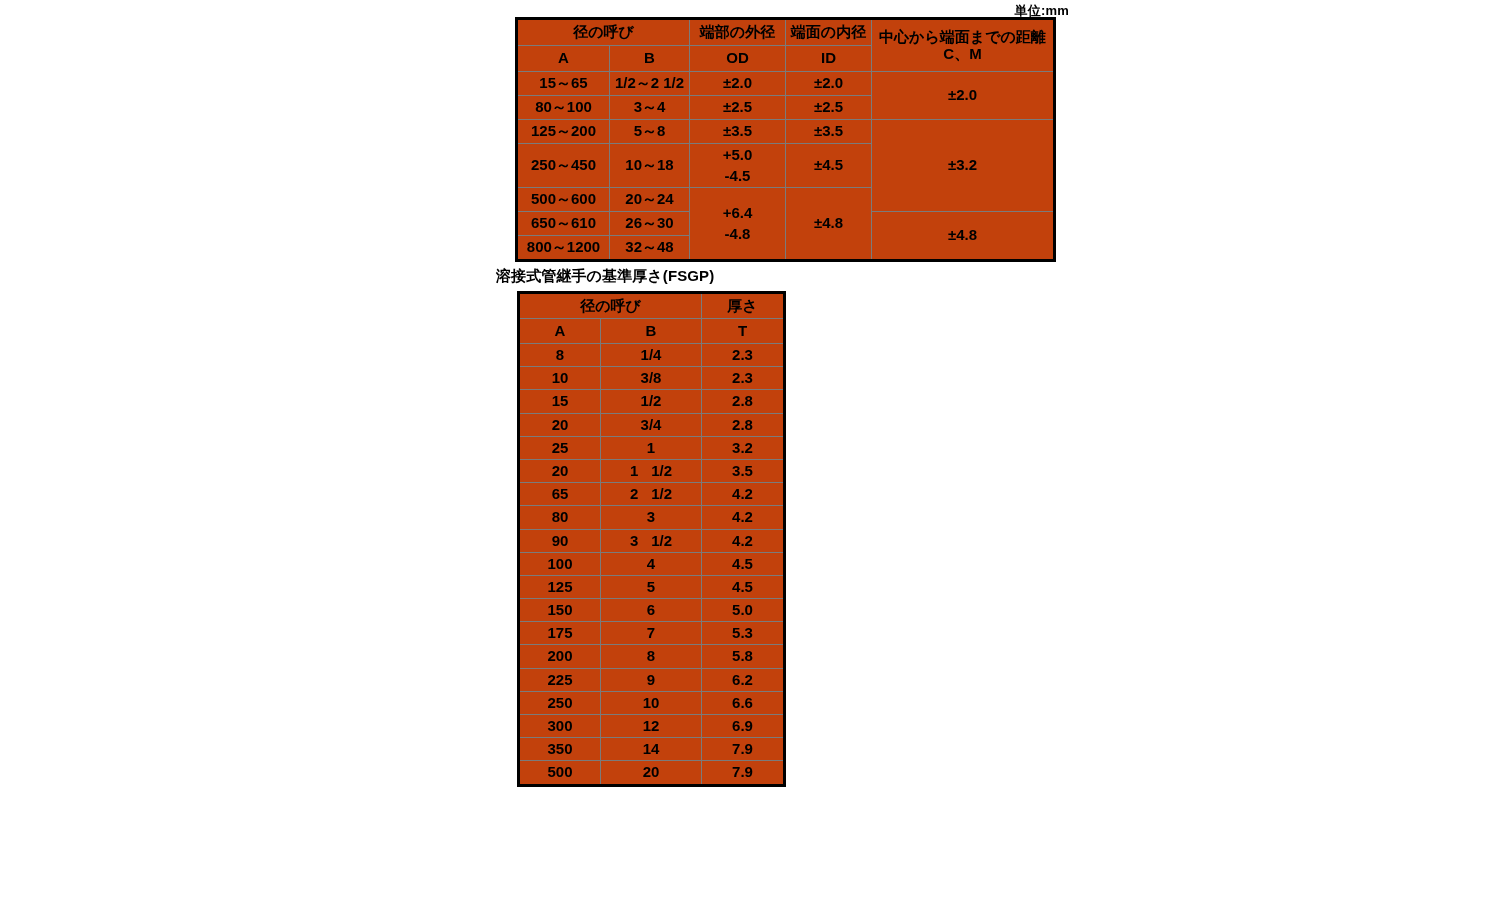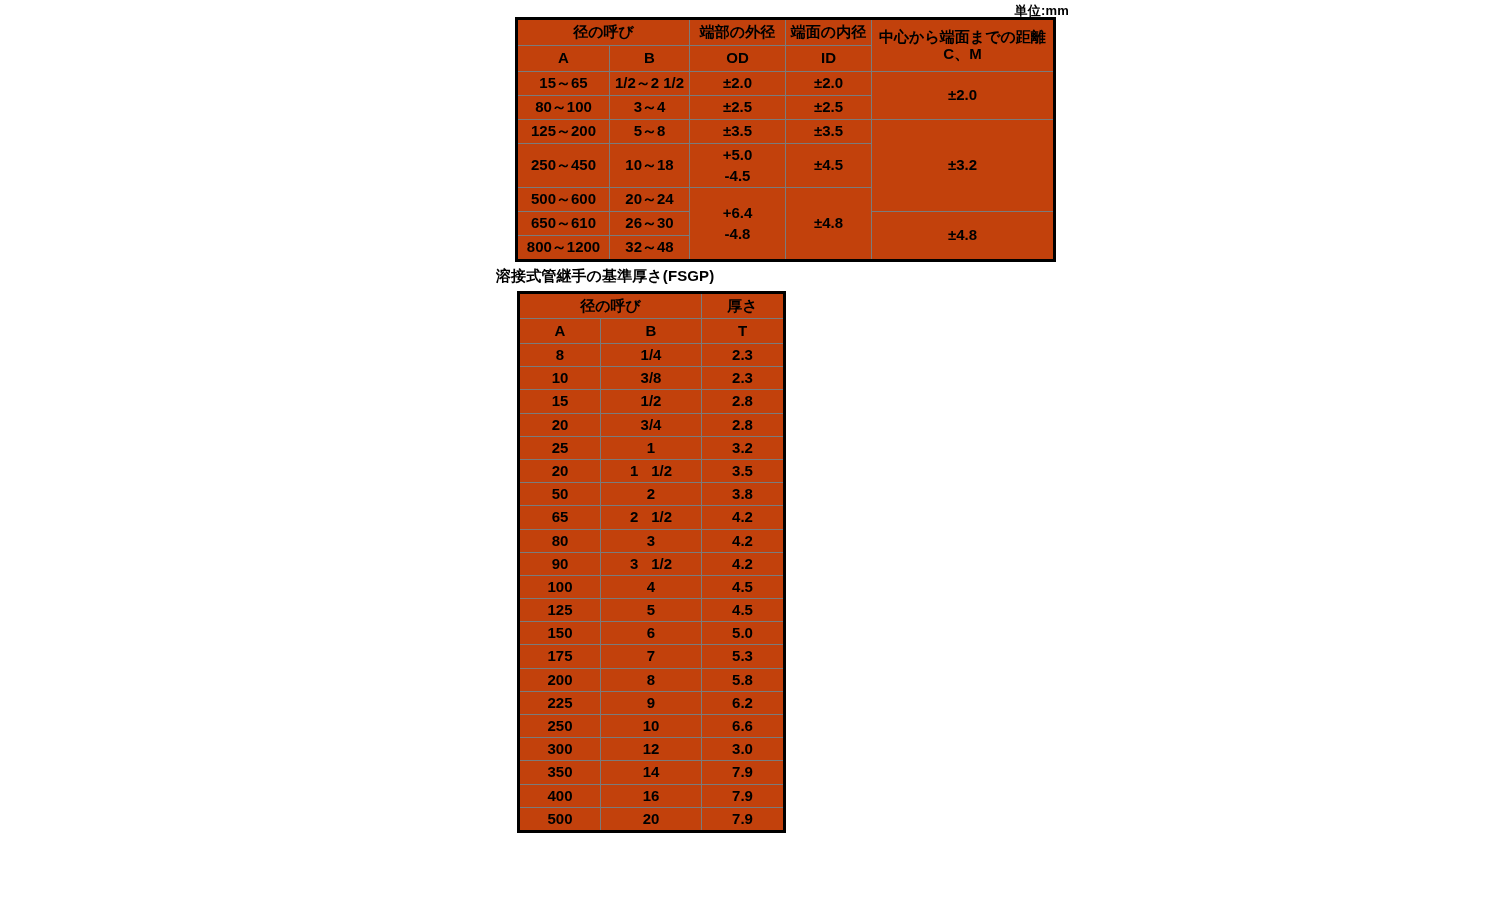--- a/index.html
+++ b/index.html
@@ -210,25 +210,20 @@
         <td>25</td>
         <td>1</td>
         <td>3.2</td>
       </tr>
       <tr>
         <td>20</td>
         <td><span class="bfrac"><span class="whole">1</span><span>1/2</span></span></td>
         <td>3.5</td>
       </tr>
       <tr>
-        <td>50</td>
-        <td>2</td>
-        <td>3.8</td>
-      </tr>
-      <tr>
         <td>65</td>
         <td><span class="bfrac"><span class="whole">2</span><span>1/2</span></span></td>
         <td>4.2</td>
       </tr>
       <tr>
         <td>80</td>
         <td>3</td>
         <td>4.2</td>
       </tr>
       <tr>
@@ -267,31 +262,26 @@
         <td>6.2</td>
       </tr>
       <tr>
         <td>250</td>
         <td>10</td>
         <td>6.6</td>
       </tr>
       <tr>
         <td>300</td>
         <td>12</td>
-        <td>3.0</td>
+        <td>6.9</td>
       </tr>
       <tr>
         <td>350</td>
         <td>14</td>
         <td>7.9</td>
       </tr>
       <tr>
-        <td>400</td>
-        <td>16</td>
-        <td>7.9</td>
-      </tr>
-      <tr>
         <td>500</td>
         <td>20</td>
         <td>7.9</td>
       </tr>
     </tbody>
 </table>
 
 </body></html>

